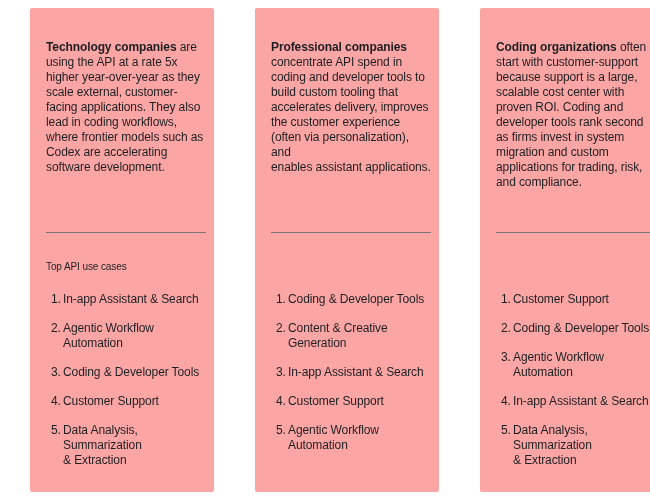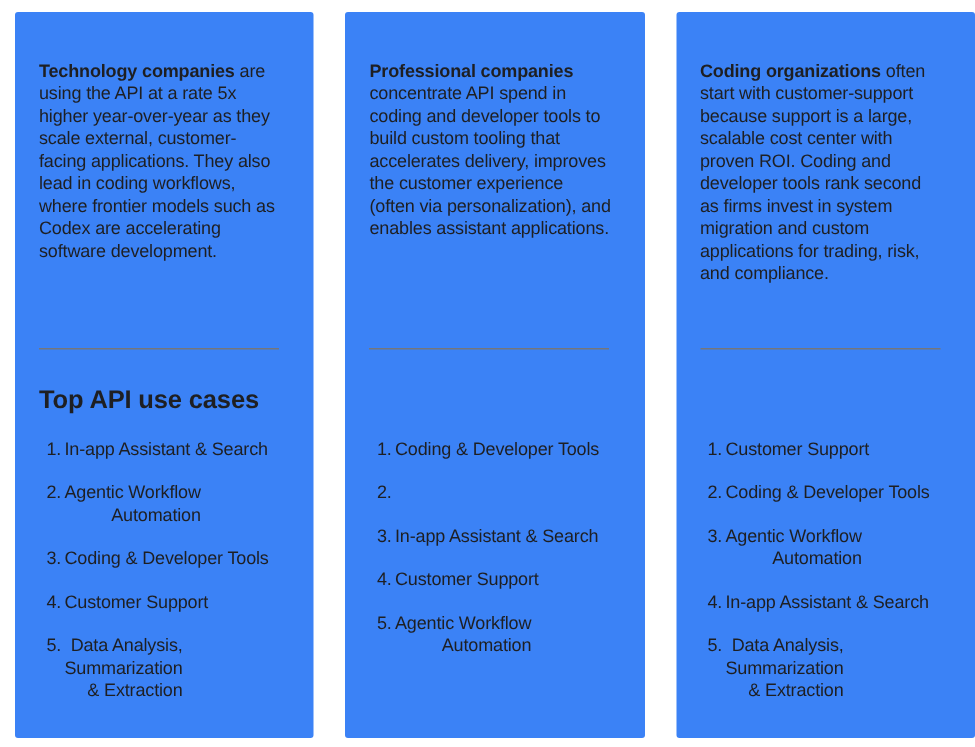--- a/index.html
+++ b/index.html
@@ -16,25 +16,26 @@
     height: 498px;
     background: #ffffff;
     display: flex;
     gap: 21px;
     padding: 8px 0 6px 10px;
     overflow: hidden;
   }
 
   .card {
     flex: 1 1 0;
-    background: #3b82f6;
+    background: #fca5a5;
     border-radius: 2px;
     padding: 32px 8px 0 16px;
     font-size: 12px;
     line-height: 15px;
+    margin-left: 20px;
   }
 
   .para-zone {
     height: 192px;
   }
 
   .para {
     white-space: pre-line;
     letter-spacing: -0.1px;
   }
@@ -47,23 +48,23 @@
     width: 160px;
     height: 1px;
     background: #75767a;
   }
 
   .header-zone {
     height: 59px;
   }
 
   .list-header {
-    font-size: 17px;
+    font-size: 10px;
     line-height: 15px;
-    font-weight: bold;
+    font-weight: normal;
     padding-top: 26px;
     letter-spacing: -0.1px;
   }
 
   ol.use-cases {
     list-style: none;
   }
 
   ol.use-cases li {
     display: flex;
@@ -72,21 +73,20 @@
     letter-spacing: -0.1px;
   }
 
   .num {
     width: 12px;
     flex: 0 0 12px;
   }
 
   .uc-label {
     white-space: pre-line;
-    text-align: right;
   }
 </style>
 </head>
 <body>
 
 <div class="canvas">
 
   <section class="card">
     <div class="para-zone">
       <p class="para"><strong class="lead">Technology companies</strong><span> are
@@ -143,20 +143,22 @@
     </div>
     <div class="divider"></div>
     <div class="header-zone"></div>
     <ol class="use-cases">
       <li>
           <span class="num">1.</span>
           <span class="uc-label">Coding &amp; Developer Tools</span>
         </li>
       <li>
           <span class="num">2.</span>
+          <span class="uc-label">Content &amp; Creative
+Generation</span>
         </li>
       <li>
           <span class="num">3.</span>
           <span class="uc-label">In-app Assistant &amp; Search</span>
         </li>
       <li>
           <span class="num">4.</span>
           <span class="uc-label">Customer Support</span>
         </li>
       <li>

